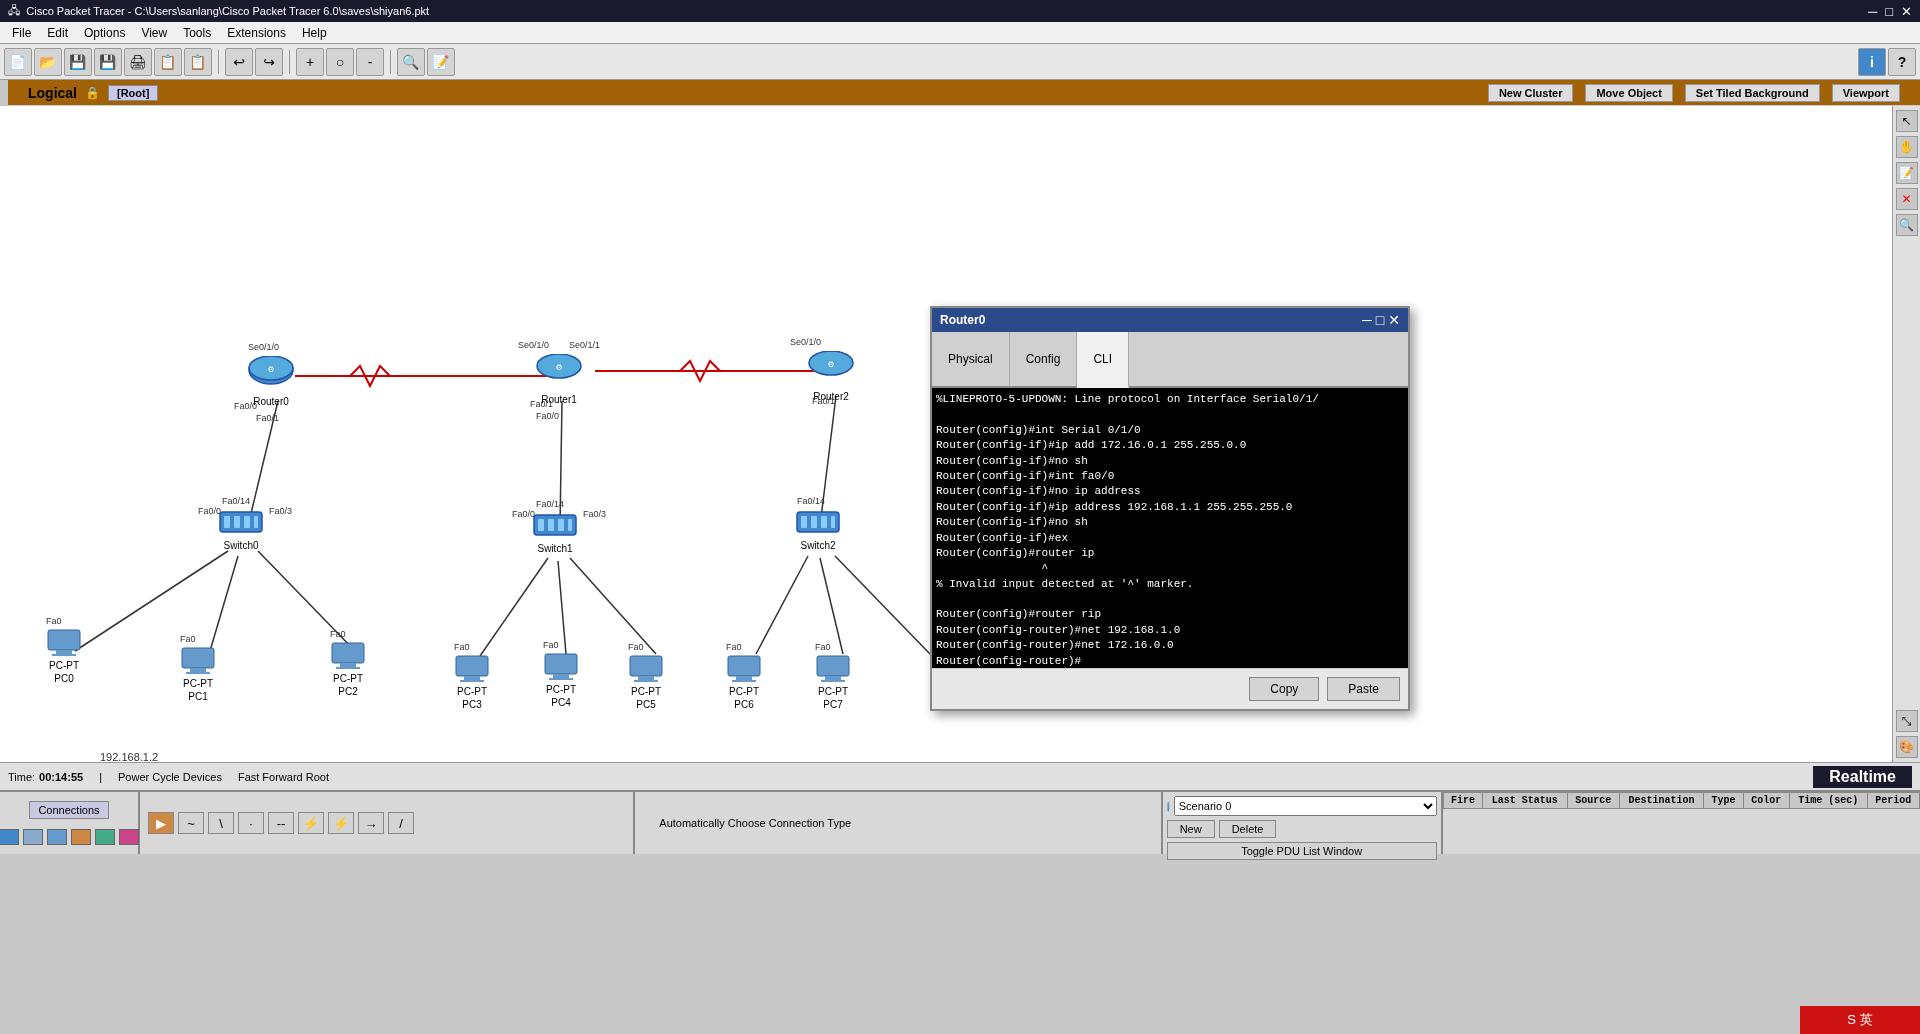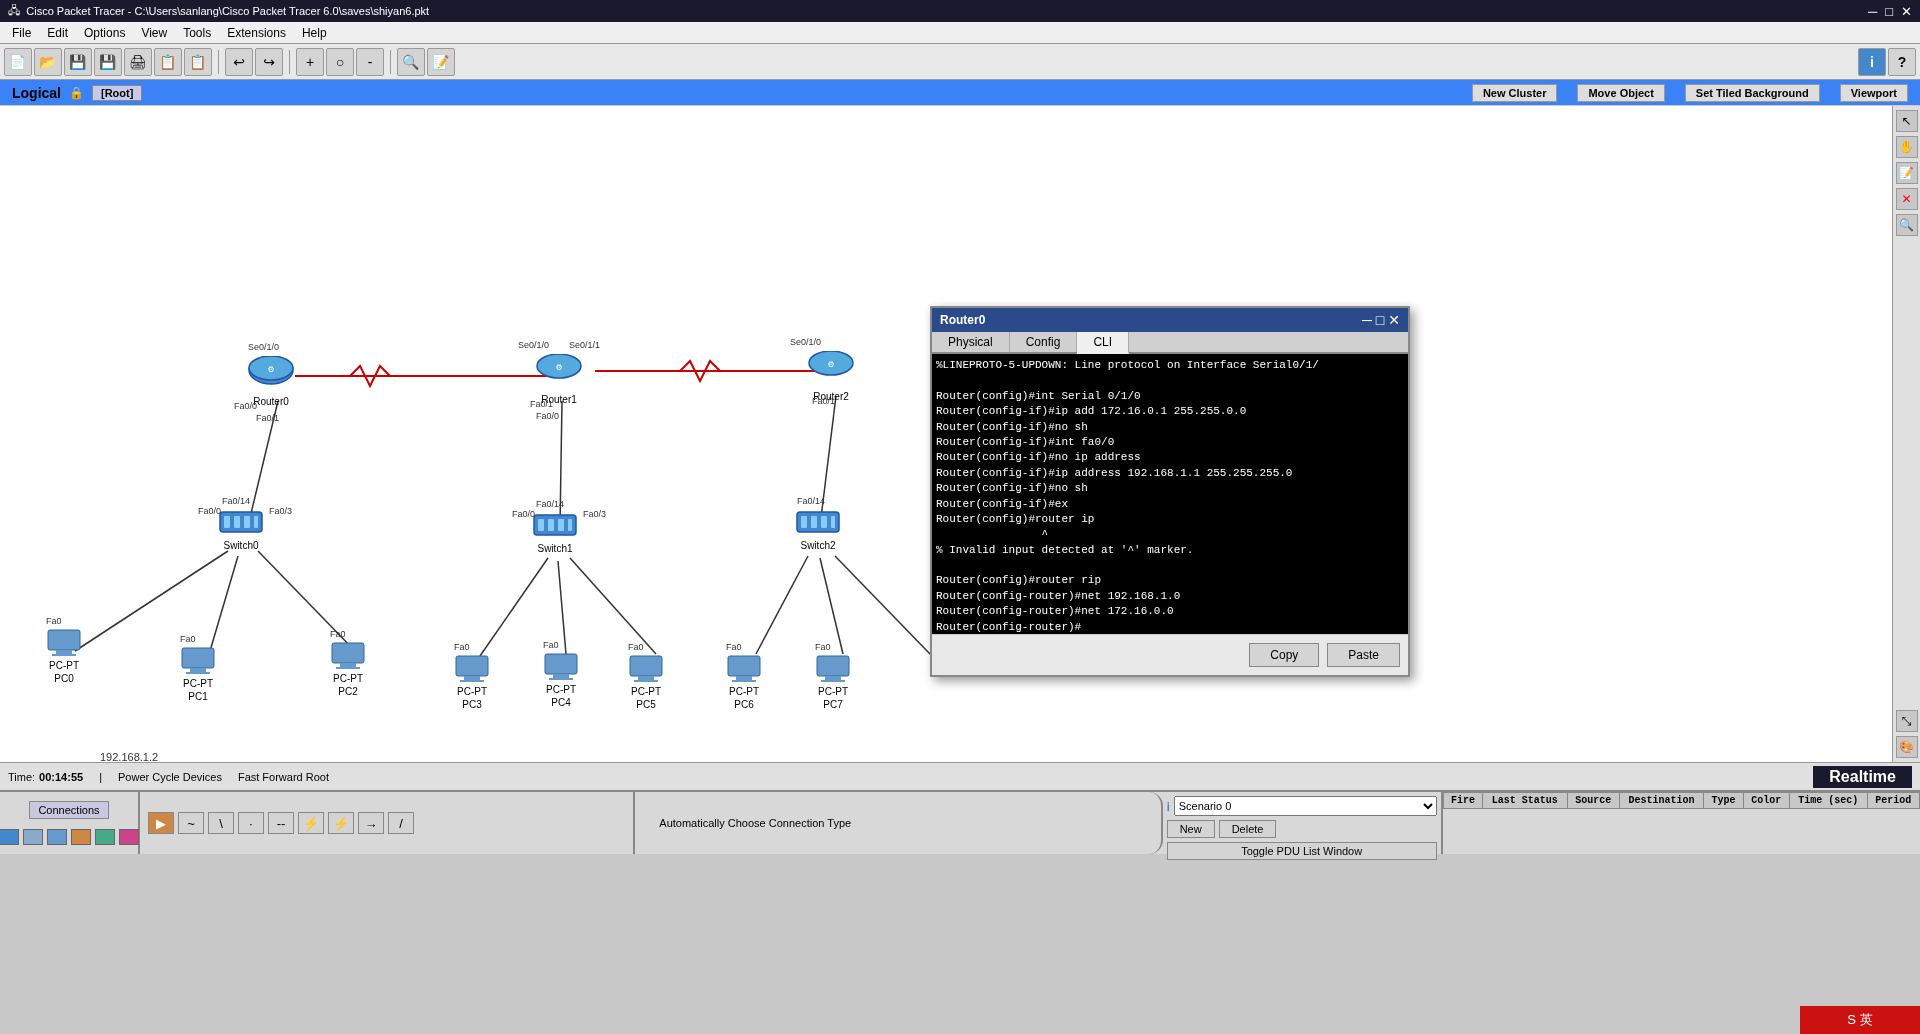--- a/index.html
+++ b/index.html
@@ -49,37 +49,38 @@
       border-radius: 2px;
       display: flex; align-items: center; justify-content: center;
       cursor: pointer;
       font-size: 14px;
     }
     .toolbar-separator { width: 1px; height: 24px; background: #999; margin: 0 4px; }
 
     
     #logical-bar {
       height: 26px;
-      background: #3b82f6;
-      display: flex;
-      align-items: center;
-      padding: 0 12px;
+      background: #a16207;
+      display: flex;
+      align-items: center;
+      padding: 0 20px;
       border-bottom: 1px solid #ccc;
       font-size: 12px;
       font-weight: bold;
+      margin-left: 8px;
     }
     #logical-bar .logical-title { margin-right: 8px; }
     #logical-bar .root-tag {
       background: #c8c8e8;
       border: 1px solid #888;
       padding: 1px 8px;
       font-size: 11px;
       margin-right: auto;
     }
-    #logical-bar .right-btns { display: flex; gap: 20px; }
+    #logical-bar .right-btns { display: flex; gap: 12px; }
     #logical-bar .right-btns span {
       padding: 2px 10px;
       background: #ddd;
       border: 1px solid #999;
       cursor: pointer;
       font-size: 11px;
     }
 
     
     #main-area {
@@ -172,21 +173,21 @@
       cursor: pointer;
       font-size: 14px;
       color: white;
     }
     #router-dialog .dialog-tabs {
       display: flex;
       background: #d0d0d0;
       border-bottom: 2px solid #888;
     }
     #router-dialog .dialog-tab {
-      padding: 3px 16px;
+      padding: 20px 16px;
       cursor: pointer;
       font-size: 12px;
       border-right: 1px solid #aaa;
     }
     #router-dialog .dialog-tab.active {
       background: #f0f0f0;
       border-bottom: 2px solid #f0f0f0;
       margin-bottom: -2px;
     }
     #router-dialog .dialog-content {
@@ -300,21 +301,20 @@
       font-size: 13px;
     }
     #bottom-connection-type {
       flex: 1;
       padding: 4px 24px;
       font-size: 11px;
       display: flex;
       flex-direction: column;
       justify-content: center;
       border-right: 2px solid #888;
-      border-radius: 14px;
     }
     #bottom-scenario {
       width: 280px;
       padding: 4px;
       display: flex;
       flex-direction: column;
       gap: 4px;
       border-right: 2px solid #888;
     }
     .scenario-top {

